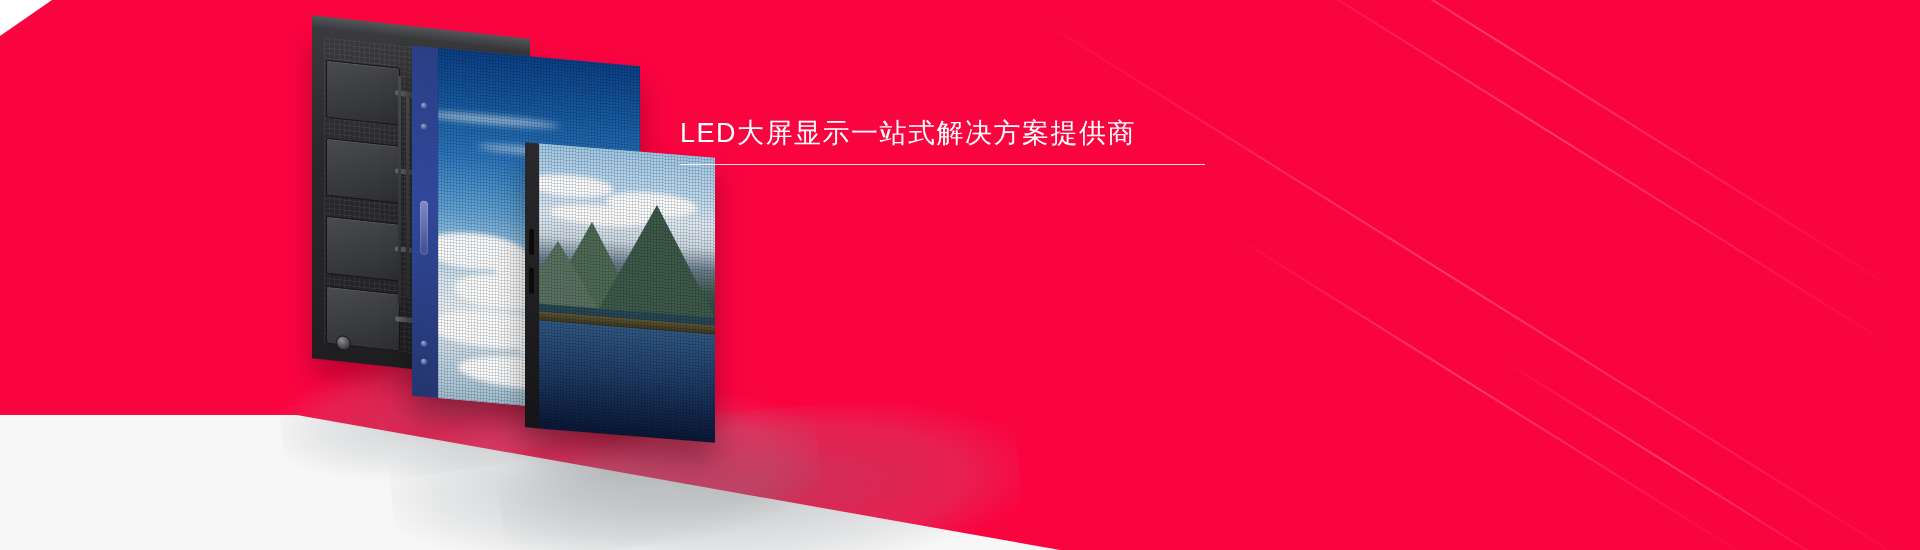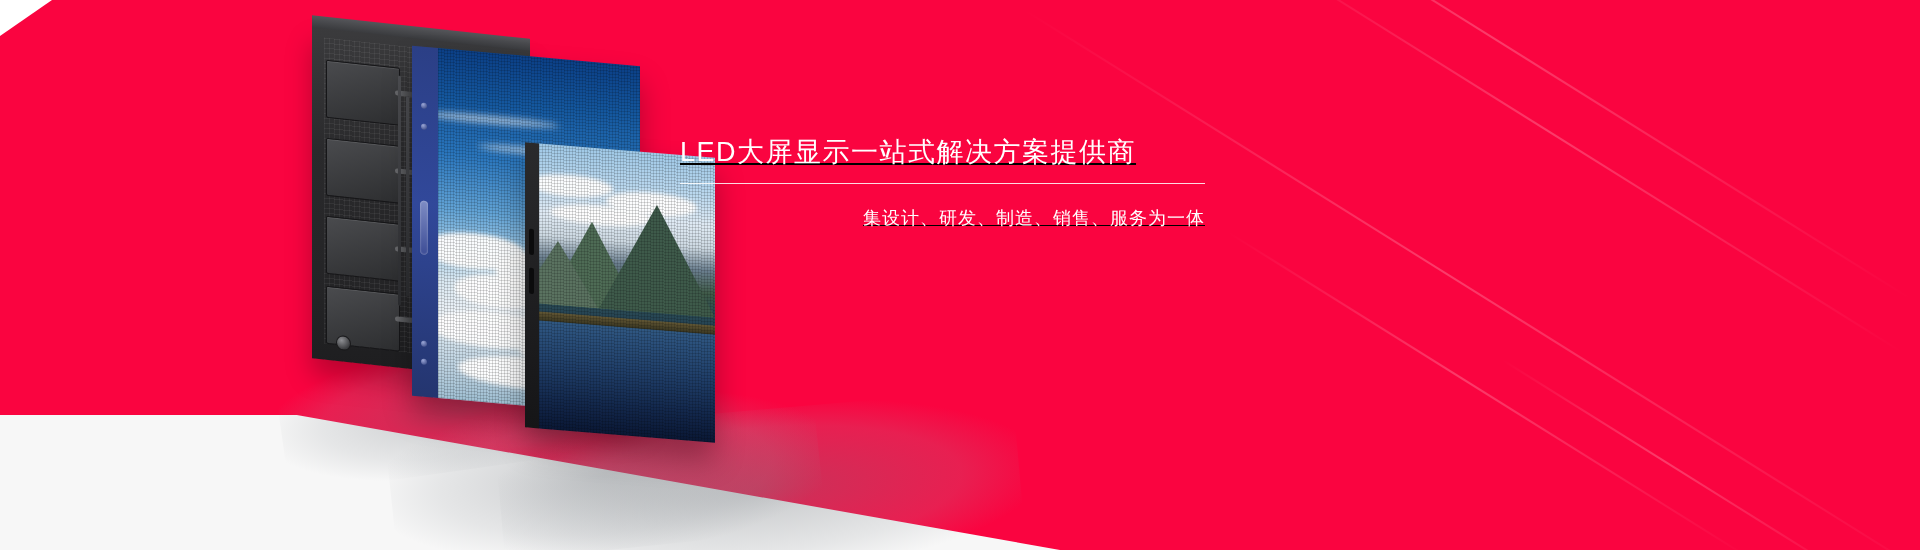--- a/index.html
+++ b/index.html
@@ -184,21 +184,21 @@
     position:absolute; left:680px; top:52px; width:740px;
   }
   .title{
     font-size:55px;
     font-weight:700;
     color:#ffffff;
     letter-spacing:7px;
     line-height:1.18;
     white-space:nowrap;
   }
-  .subtitle-wrap{ margin-top:83px; width:525px;text-decoration:underline; }
+  .subtitle-wrap{ margin-top:64px; width:525px; }
   .subtitle{
     font-size:27px;
     color:#ffffff;
     letter-spacing:1.5px;
     line-height:1.3;
     white-space:nowrap;
   }
   .rule{
     margin-top:13px;
     height:1px;
@@ -288,17 +288,16 @@
         <div class="lake-sheen"></div>
         <div class="led-dot-grid"></div>
       </div>
     </div>
   </div>
 
   <div class="textblock">
     <div class="subtitle-wrap">
       <div class="subtitle">LED大屏显示一站式解决方案提供商</div>
       <div class="rule"></div>
-      <div class="tagline">集设计、研发、制造、销售、服务为一体</div>
     </div>
   </div>
 
 </div>
 
 </body></html>

